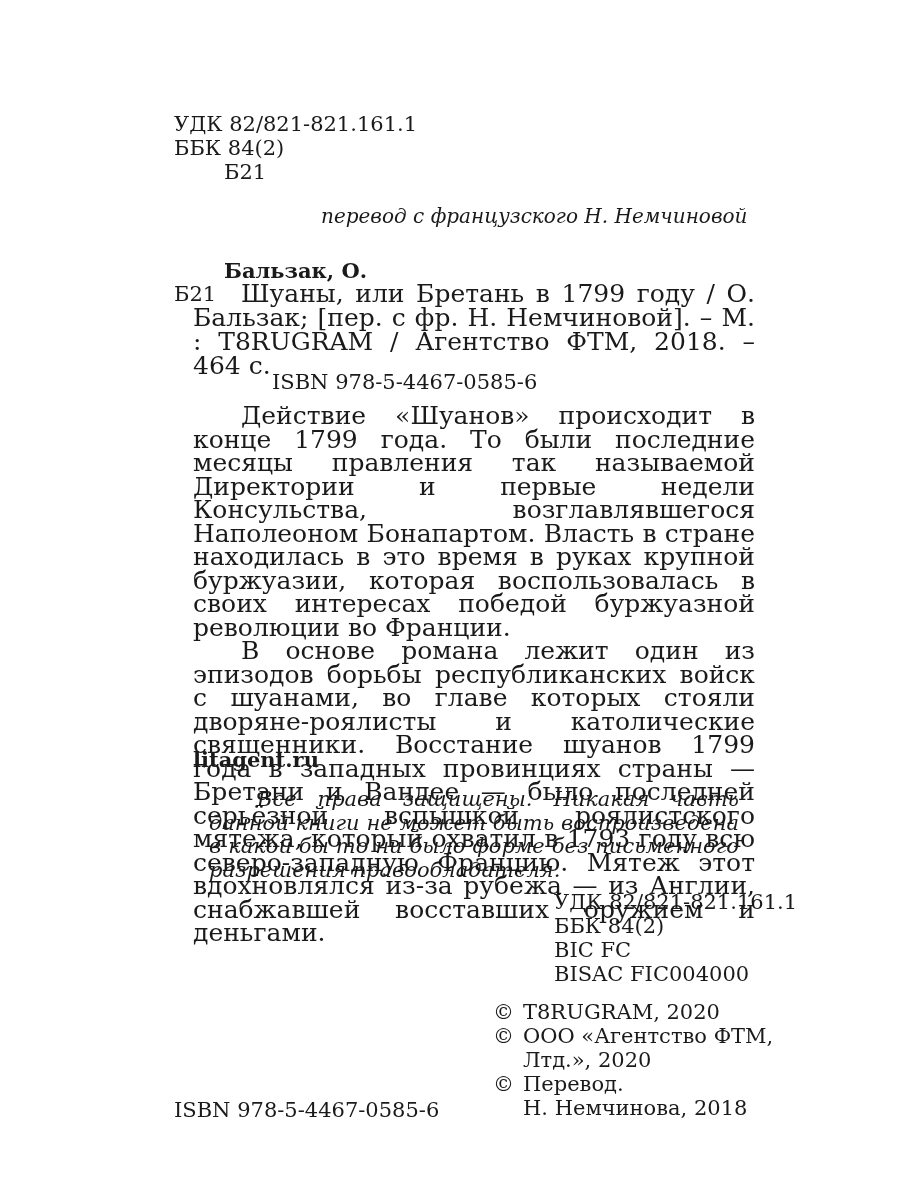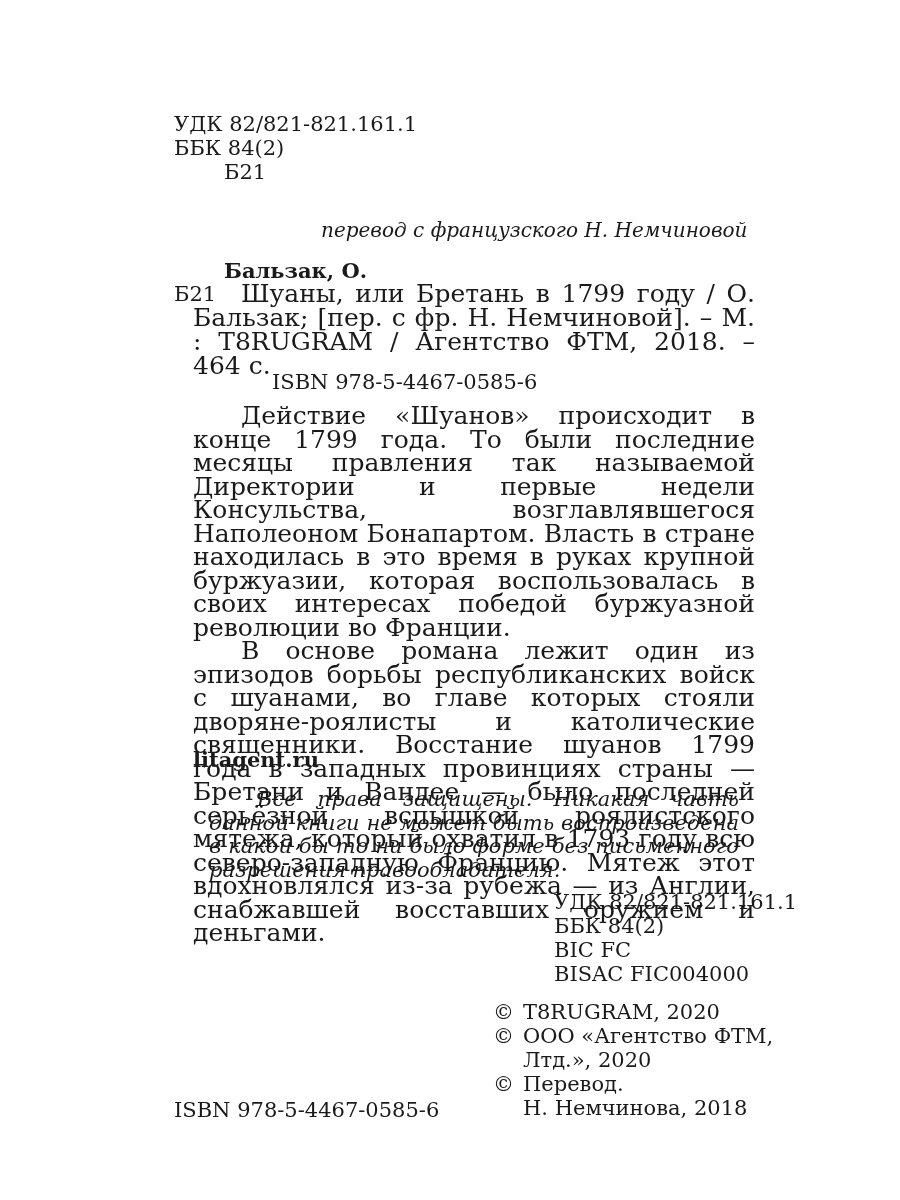--- a/index.html
+++ b/index.html
@@ -13,21 +13,21 @@
       position: relative;
       overflow: hidden;
       font-family: "DejaVu Serif", serif;
       color: #1a1a1a;
     }
     .abs { position: absolute; white-space: nowrap; margin-left: 31px; }
     .t { font-size: 21px; line-height: 24px; }
     .classif { left: 143px; top: 112px; }
     .classif .line { display: block; }
     .classif .indent { padding-left: 50px; }
-    .translator { left: 290px; top: 218px; font-style: italic; font-size: 20px; }
+    .translator { left: 290px; top: 204px; font-style: italic; font-size: 20px; }
 
     .card { position: absolute; left: 143px; top: 258px; width: 612px; }
     .card-author { position: absolute; left: 50px; top: 0; font-weight: bold; font-size: 21px; }
     .card-code { position: absolute; left: 0; top: 24px; font-size: 21px; }
     .card-body {
       position: absolute; left: 50px; top: 24px; width: 562px;
       font-size: 25px; line-height: 24px; text-align: justify;
       white-space: normal; text-indent: 48px;
     }
     .card-isbn { position: absolute; left: 98px; top: 112px; font-size: 21px; }

